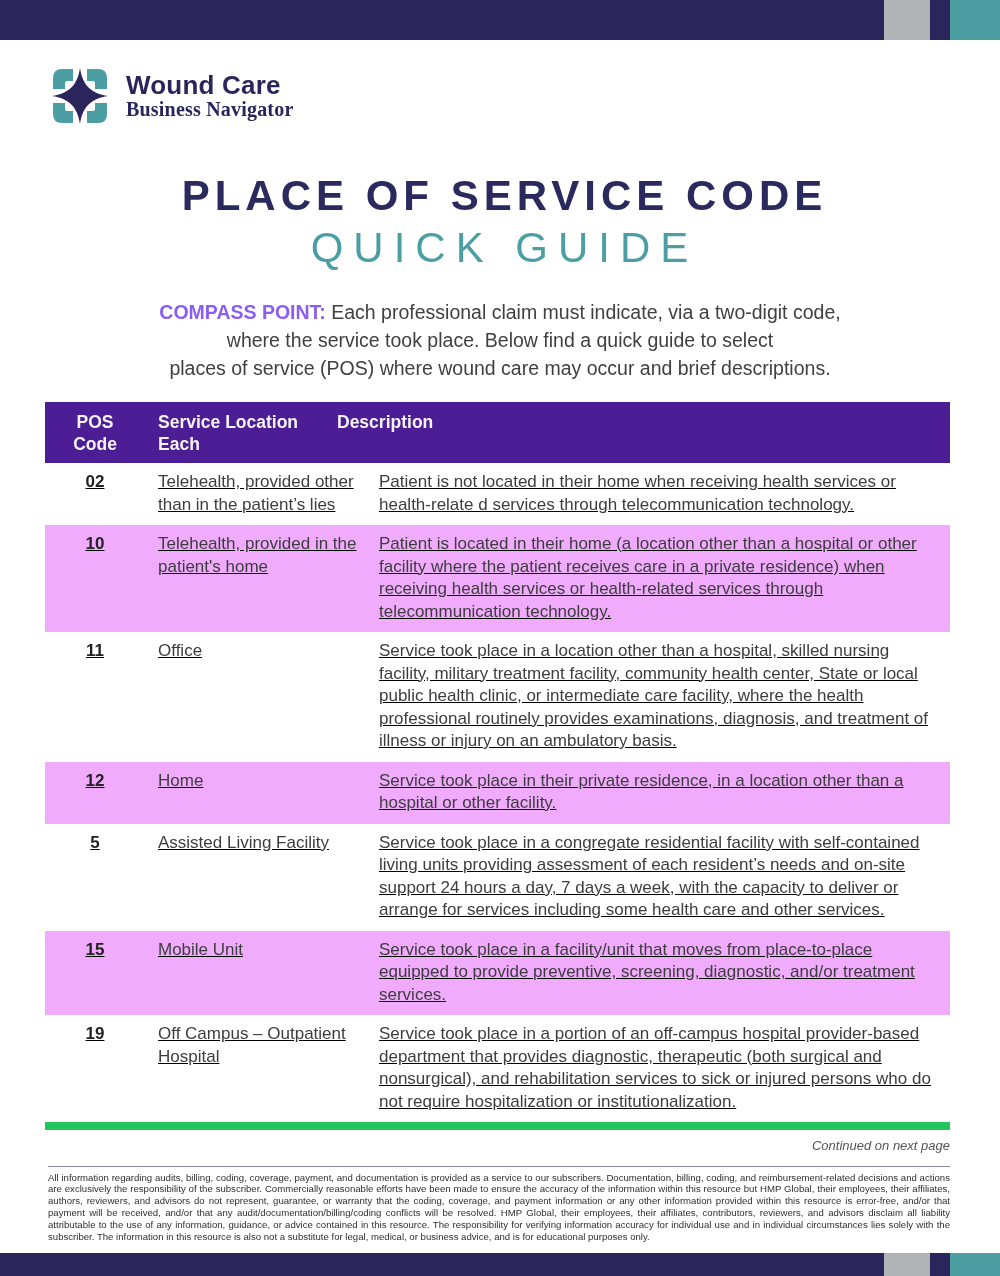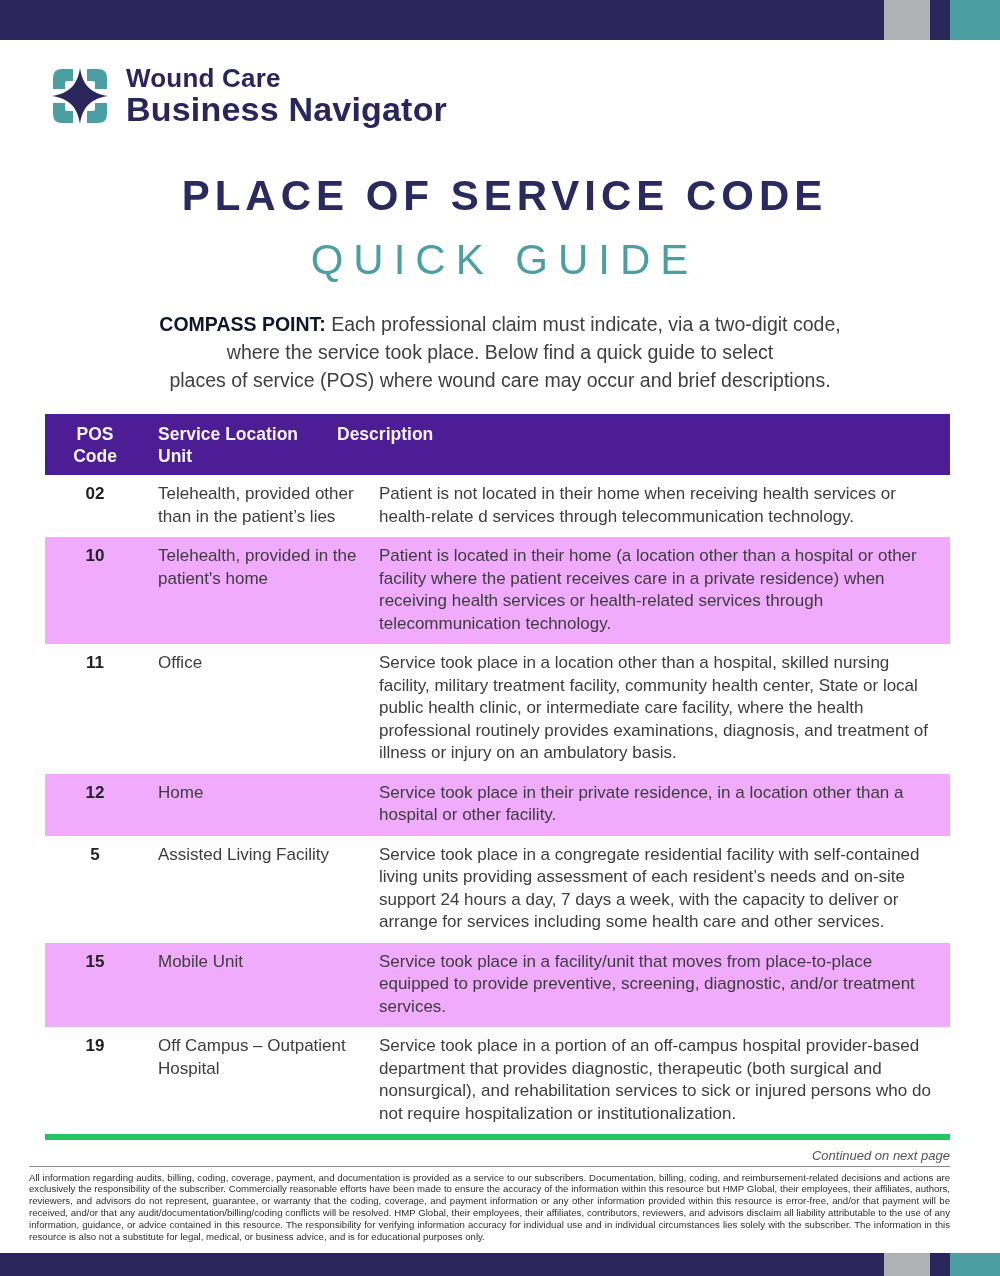--- a/index.html
+++ b/index.html
@@ -25,68 +25,68 @@
   
   .logo-row {
     display: flex;
     align-items: center;
     gap: 14px;
     margin: 24px 0 0 48px;
   }
   .logo-mark { width: 64px; height: 64px; flex: 0 0 auto; }
   .logo-text { color: #2a265c; line-height: 1.04; }
   .logo-text .l1 { font-size: 26px; font-weight: 600; letter-spacing: 0.2px; }
-  .logo-text .l2 { font-size: 34px; font-weight: 800; letter-spacing: 0.2px; }
+  .logo-text .l2 { font-size: 20px; font-weight: 800; letter-spacing: 0.2px; font-family: Liberation Serif, serif; }
 
   
   .title-block { text-align: center; margin-top: 44px; padding-left: 9px; }
   .title-main {
     color: #2b2a5e;
     font-size: 42px;
     font-weight: 800;
     letter-spacing: 5px;
   }
   .title-sub {
     color: #4b9fa2;
     font-size: 42px;
     font-weight: 400;
     letter-spacing: 10px;
-    margin-top: 16px;
+    margin-top: 4px;
   }
 
   
   .intro {
     margin: 26px auto 0 auto;
     width: 860px;
     text-align: center;
     color: #404040;
     font-size: 19.5px;
     line-height: 28px;
   }
-  .intro .compass-label { color: #0f172a; font-weight: 800; }
+  .intro .compass-label { color: #8b5cf6; font-weight: 800; }
 
   
   .pos-table { margin: 20px 50px 0 45px; width: 905px; }
   .thead {
     display: flex;
     background: #4c1d95;
     color: #f4f4f7;
     font-weight: 700;
     font-size: 17.5px;
     line-height: 22px;
     padding: 9px 0 8px 0;
   }
   .trow {
     display: flex;
     font-size: 17px;
     line-height: 22.5px;
     padding: 8px 0 9px 0;
   }
   .trow.stripe { background: #f0abfc; }
-  .tbody { border-bottom: 6px solid #22c55e; }
+  .tbody { border-bottom: 8px solid #22c55e; text-decoration: underline; }
   .col-code {
     width: 100px;
     flex: 0 0 auto;
     text-align: center;
     font-weight: 700;
     color: #222222;
   }
   .thead .col-code { color: #f4f4f7; padding: 0 14px; }
   .col-name {
     width: 232px;
@@ -109,21 +109,21 @@
     margin: 8px 50px 0 45px;
     text-align: right;
     font-style: italic;
     font-size: 13px;
     color: #555555;
   }
 
   
   .footer {
     position: absolute;
-    left: 29px;
+    left: 48px;
     right: 50px;
     bottom: 33px;
     margin-top: 44px;
   }
   .footer-rule {
     border: none;
     border-top: 1px solid #8a8a99;
     margin-bottom: 5px;
   }
   .disclaimer {
@@ -168,21 +168,21 @@
 
   <div class="intro">
     <div><span class="compass-label">COMPASS POINT:</span><span> Each professional claim must indicate, via a two-digit code,</span></div>
     <div>where the service took place. Below find a quick guide to select</div>
     <div>places of service (POS) where wound care may occur and brief descriptions.</div>
   </div>
 
   <div class="pos-table">
     <div class="thead">
       <div class="col-code">POS Code</div>
-      <div class="col-name">Service Location Unit</div>
+      <div class="col-name">Service Location Each</div>
       <div class="col-desc">Description</div>
     </div>
     <div class="tbody">
 
       <div class="trow">
         <div class="col-code">02</div>
         <div class="col-name">Telehealth, provided other than in the patient’s lies</div>
         <div class="col-desc">Patient is not located in their home when receiving health services or health-relate d services through telecommunication technology.</div>
       </div>
 

